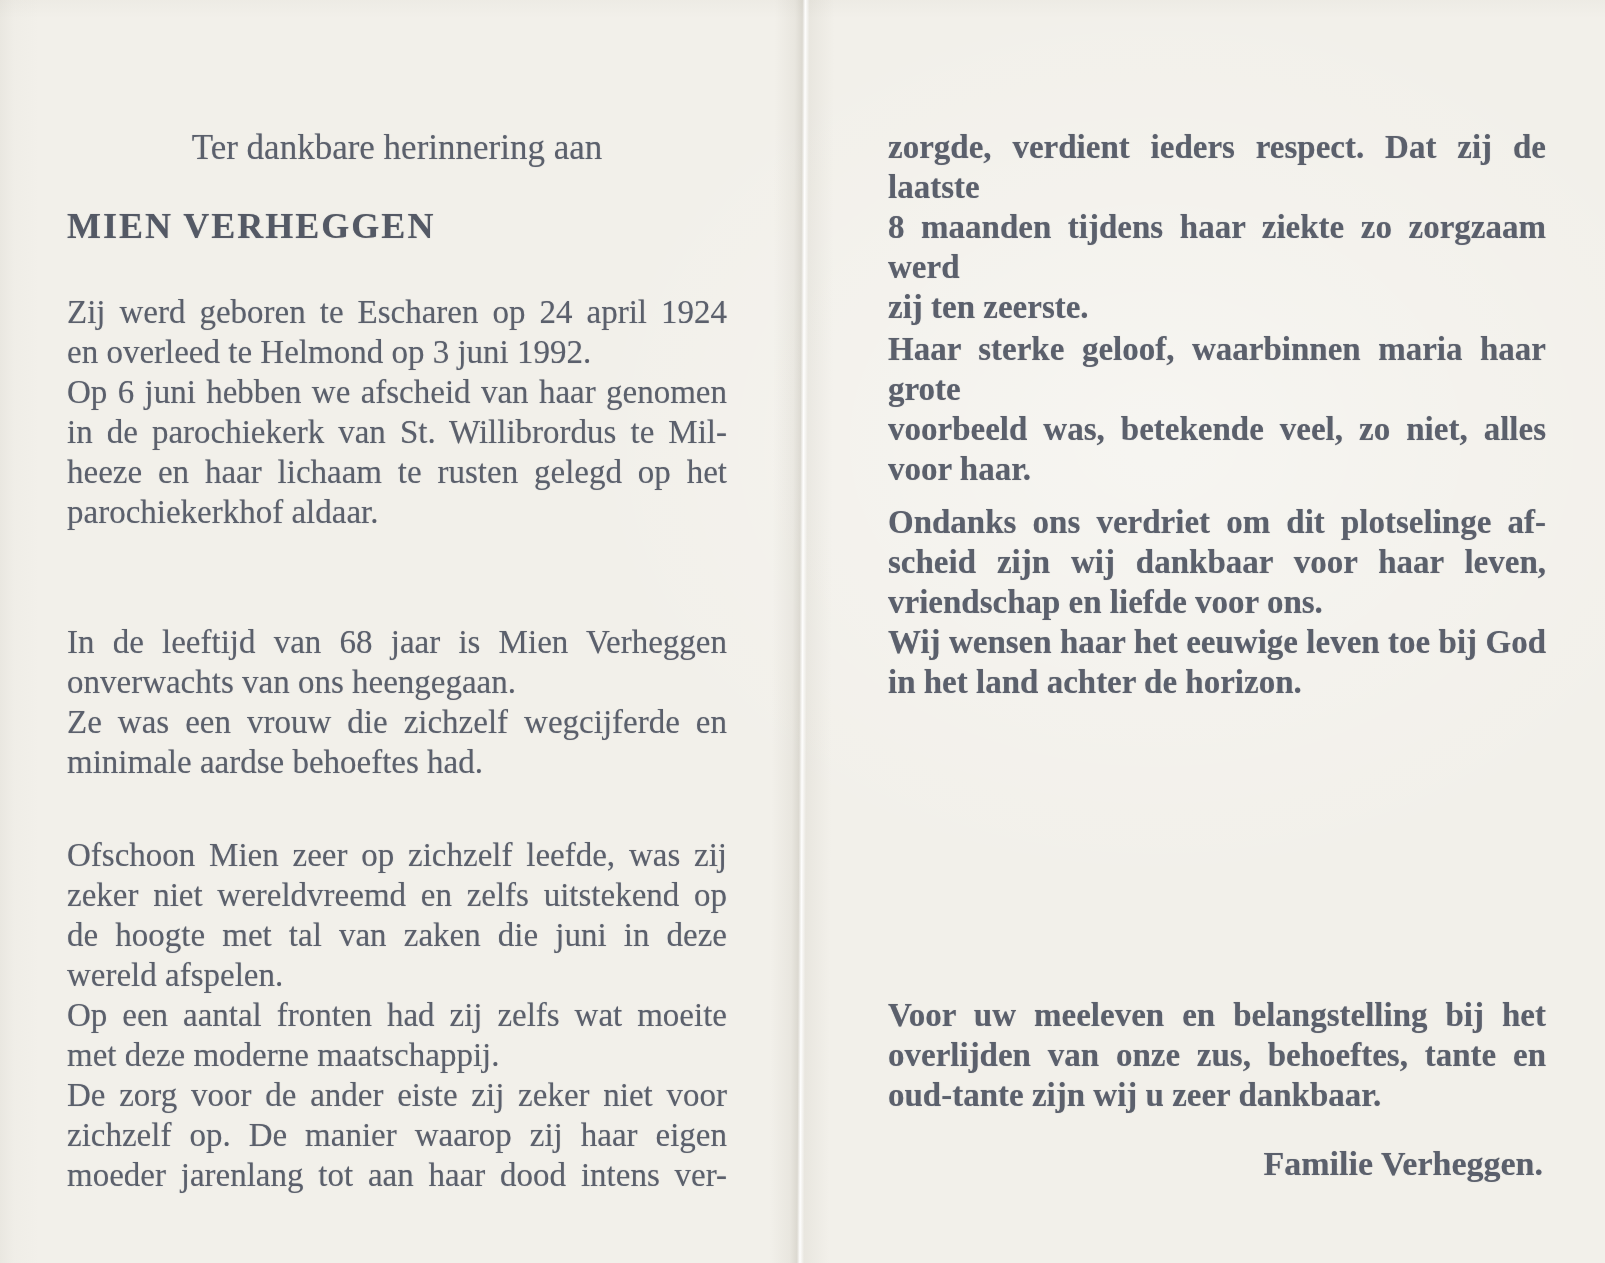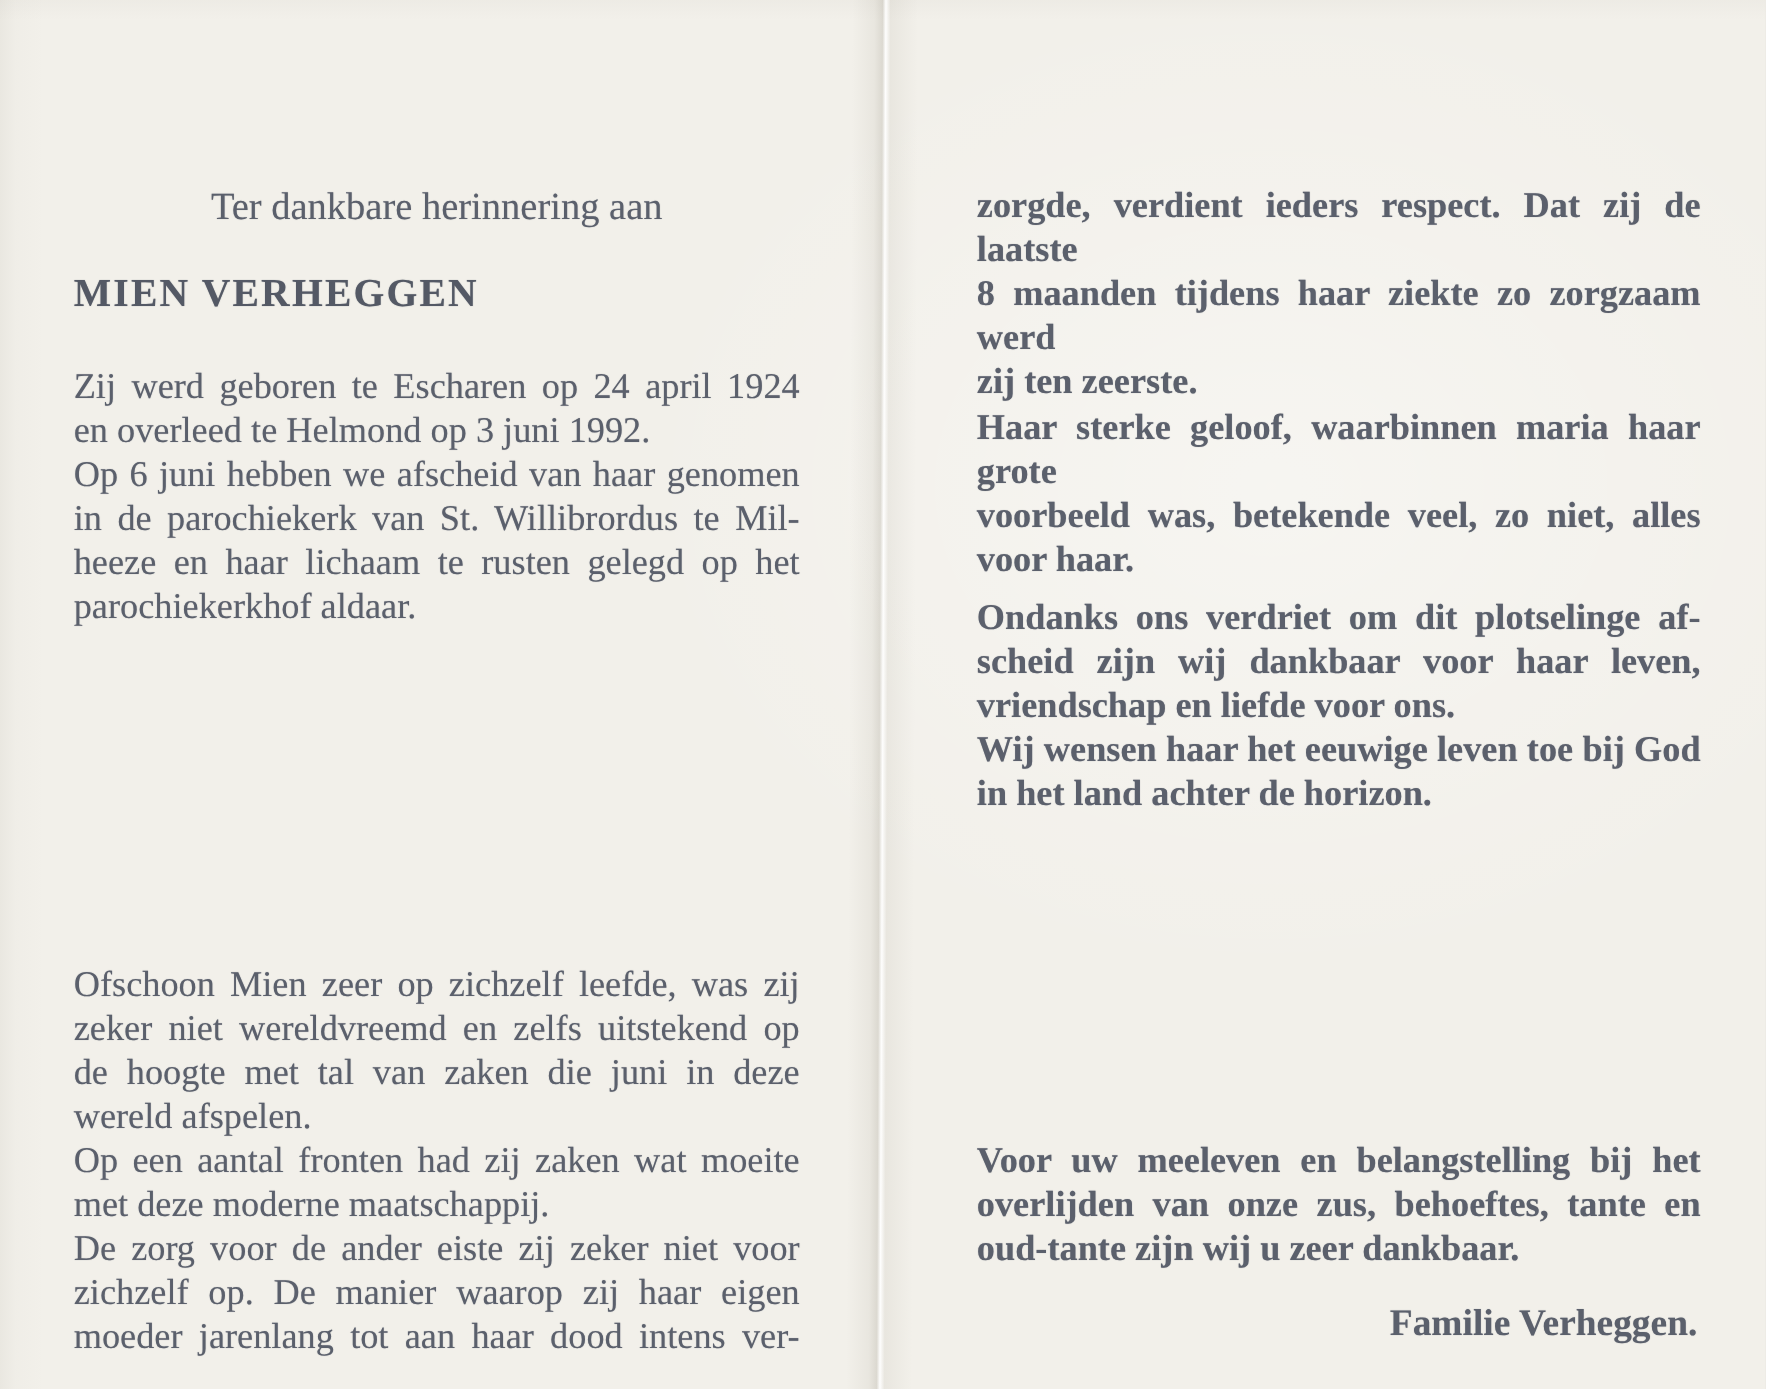--- a/index.html
+++ b/index.html
@@ -27,21 +27,21 @@
     position:absolute;top:-10px;bottom:-10px;left:772px;width:60px;
     background:linear-gradient(to right,
       rgba(150,144,128,0) 0%,
       rgba(150,144,128,0.10) 34%,
       rgba(140,134,118,0.22) 46%,
       rgba(255,255,255,0.9) 51%,
       rgba(150,144,128,0.10) 58%,
       rgba(150,144,128,0) 100%);
     transform:rotate(0.25deg);
   }
-  .page{position:absolute;top:0;bottom:0;margin-top:40px;}
+  .page{position:absolute;top:0;bottom:0;}
   .page-left{left:67px;width:660px;}
   .page-right{left:888px;width:658px;font-weight:bold;}
   .intro{
     position:absolute;left:0;right:0;top:128px;
     font-size:35px;line-height:40px;text-align:center;
     text-shadow:0 0 1px rgba(91,96,108,0.45);
   }
   .name{
     position:absolute;left:0;right:0;top:201px;margin:0;
     font-size:36px;line-height:50px;font-weight:bold;
@@ -81,26 +81,32 @@
     <div class="intro">Ter dankbare herinnering aan</div>
     <h1 class="name">MIEN VERHEGGEN</h1>
     <div class="para" id="para-la">
         <div class="tline">Zij werd geboren te Escharen op 24 april 1924</div>
         <div class="tline endline">en overleed te Helmond op 3 juni 1992.</div>
         <div class="tline">Op 6 juni hebben we afscheid van haar genomen</div>
         <div class="tline">in de parochiekerk van St. Willibrordus te Mil-</div>
         <div class="tline">heeze en haar lichaam te rusten gelegd op het</div>
         <div class="tline endline">parochiekerkhof aldaar.</div>
       </div>
+    <div class="para" id="para-lb">
+        <div class="tline">In de leeftijd van 68 jaar is Mien Verheggen</div>
+        <div class="tline endline">onverwachts van ons heengegaan.</div>
+        <div class="tline">Ze was een vrouw die zichzelf wegcijferde en</div>
+        <div class="tline endline">minimale aardse behoeftes had.</div>
+      </div>
     <div class="para" id="para-lc">
         <div class="tline">Ofschoon Mien zeer op zichzelf leefde, was zij</div>
         <div class="tline">zeker niet wereldvreemd en zelfs uitstekend op</div>
         <div class="tline">de hoogte met tal van zaken die juni in deze</div>
         <div class="tline endline">wereld afspelen.</div>
-        <div class="tline">Op een aantal fronten had zij zaken wat moeite</div>
+        <div class="tline">Op een aantal fronten had zij zelfs wat moeite</div>
         <div class="tline endline">met deze moderne maatschappij.</div>
         <div class="tline">De zorg voor de ander eiste zij zeker niet voor</div>
         <div class="tline">zichzelf op. De manier waarop zij haar eigen</div>
         <div class="tline">moeder jarenlang tot aan haar dood intens ver-</div>
       </div>
   </section>
 
   <section class="page page-right">
     <div class="para" id="para-ra">
         <div class="tline">zorgde, verdient ieders respect. Dat zij de laatste</div>

